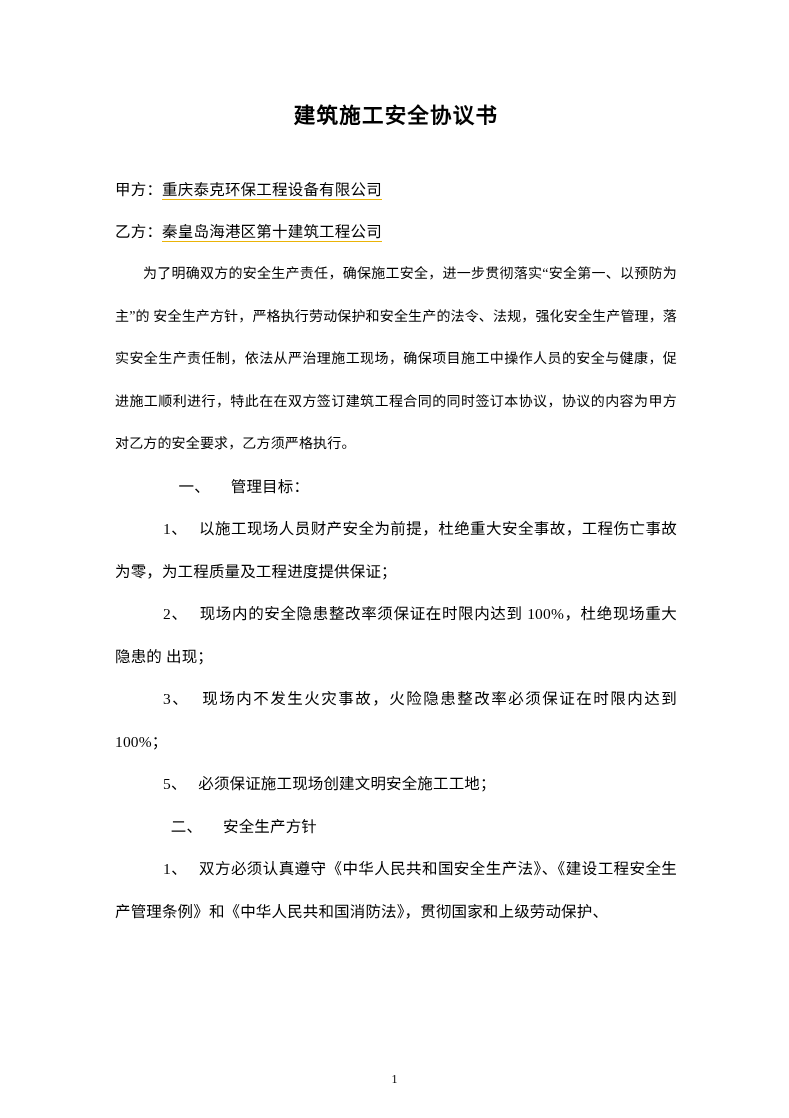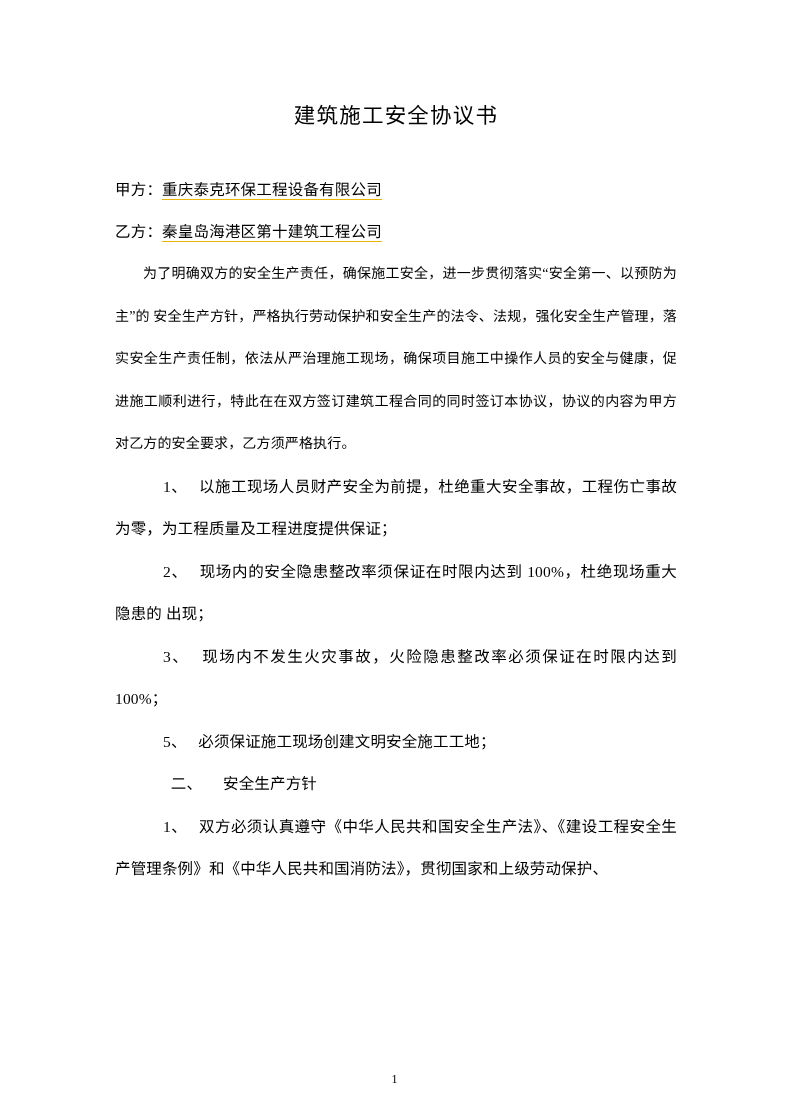--- a/index.html
+++ b/index.html
@@ -28,21 +28,21 @@
   .content {
     position: absolute;
     left: 115px;
     top: 0;
     width: 562px;
   }
 
   
   .doc-title {
     font-size: 21.5px;
-    font-weight: normal;
+    font-weight: bold;
     text-align: center;
     letter-spacing: 1.2px;
     margin: 0;
     padding-top: 101px;
     line-height: 30px;
     font-family: "Liberation Serif", "DejaVu Serif", serif;
   }
 
   
   .party-block {
@@ -144,20 +144,21 @@
       </div>
 
       <div class="party-line">
         <span class="party-label">乙方：</span><span class="party-value">秦皇岛海港区第十建筑工程公司</span>
       </div>
 
     </div>
 
     <p class="para">为了明确双方的安全生产责任，确保施工安全，进一步贯彻落实“安全第一、以预防为主”的 安全生产方针，严格执行劳动保护和安全生产的法令、法规，强化安全生产管理，落实安全生产责任制，依法从严治理施工现场，确保项目施工中操作人员的安全与健康，促进施工顺利进行，特此在在双方签订建筑工程合同的同时签订本协议，协议的内容为甲方对乙方的安全要求，乙方须严格执行。</p>
 
+    <p class="section-heading lvl-a"><span>一、</span><span class="sec-gap"></span><span>管理目标：</span></p>
 
     <p class="list-item"><span>1、</span><span class="num-gap"></span><span>以施工现场人员财产安全为前提，杜绝重大安全事故，工程伤亡事故为零，为工程质量及工程进度提供保证；</span></p>
 
     <p class="list-item"><span>2、</span><span class="num-gap"></span><span>现场内的安全隐患整改率须保证在时限内达到 100%，杜绝现场重大隐患的 出现；</span></p>
 
     <p class="list-item"><span>3、</span><span class="num-gap"></span><span>现场内不发生火灾事故，火险隐患整改率必须保证在时限内达到 100%；</span></p>
 
 
     <p class="list-item"><span>5、</span><span class="num-gap"></span><span>必须保证施工现场创建文明安全施工工地；</span></p>
 

